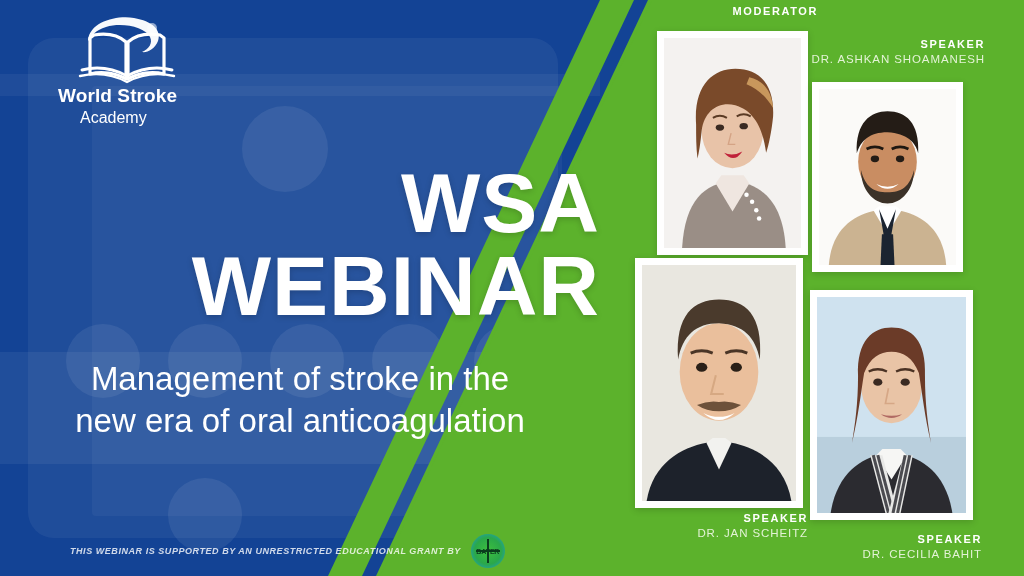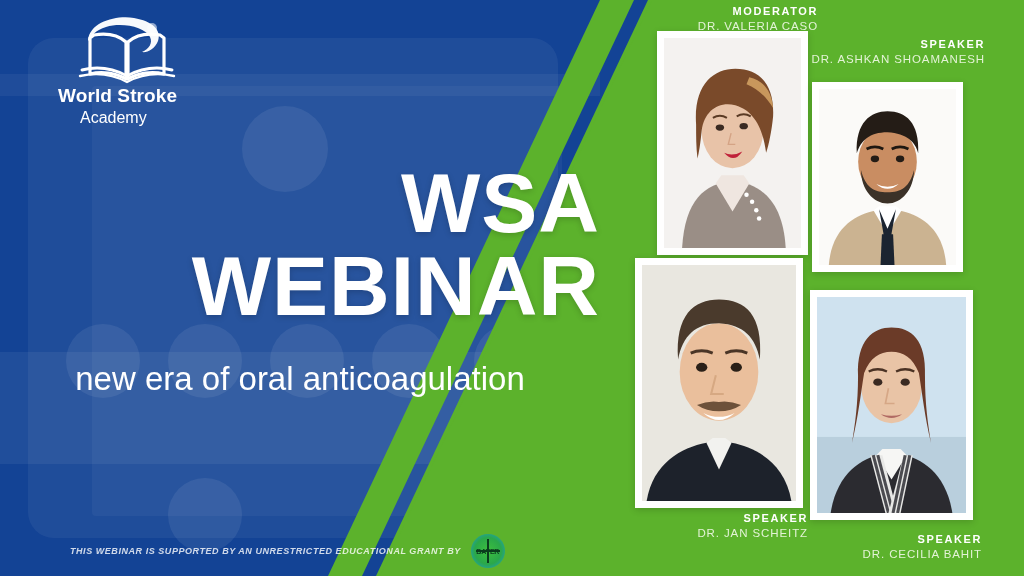--- a/index.html
+++ b/index.html
@@ -310,20 +310,21 @@
       <div class="logo-line2">Academy</div>
     </div>
   </div>
 
   <div class="title-block">
     <div class="title-l1">WSA</div>
     <div class="title-l2">WEBINAR</div>
   </div>
 
   <div class="subtitle">
+    <div>Management of stroke in the</div>
     <div>new era of oral anticoagulation</div>
   </div>
 
 
   <div class="footer">
     <div class="footer-text">THIS WEBINAR IS SUPPORTED BY AN UNRESTRICTED EDUCATIONAL GRANT BY</div>
     <div class="bayer-logo">
       <div class="bx"></div>
         <div class="by"></div>
       <div class="bword">BAYER</div>
@@ -347,21 +348,20 @@
         <path d="M49 68 L47 76 L52 76" stroke="#d4a385" stroke-width="1" fill="none"></path>
         <circle cx="60" cy="112" r="1.6" fill="#ffffff"></circle>
         <circle cx="64" cy="117" r="1.6" fill="#ffffff"></circle>
         <circle cx="67" cy="123" r="1.6" fill="#ffffff"></circle>
         <circle cx="69" cy="129" r="1.6" fill="#ffffff"></circle>
       </svg>
     </div>
   </div>
   <div class="plabel" id="lbl-caso">
     <div class="role">MODERATOR</div>
-    <div class="pname">DR. VALERIA CASO</div>
   </div>
 
   <div class="card" id="card-shoamanesh">
     <div class="photo">
       <svg viewBox="0 0 100 126" preserveAspectRatio="xMidYMid slice">
         <rect width="100" height="126" fill="#fbfaf8"></rect>
         <path d="M8 126 C10 100 26 90 42 87 L58 87 C74 90 90 100 92 126 Z" fill="#cbb391"></path>
         <path d="M40 87 L50 104 L60 87 L56 84 L44 84 Z" fill="#ffffff"></path>
         <path d="M44 86 L50 100 L56 86 L53 103 L50 126 L47 103 Z" fill="#1b2430"></path>
         <path d="M46 104 L54 104 L55 126 L45 126 Z" fill="#1b2430"></path>

